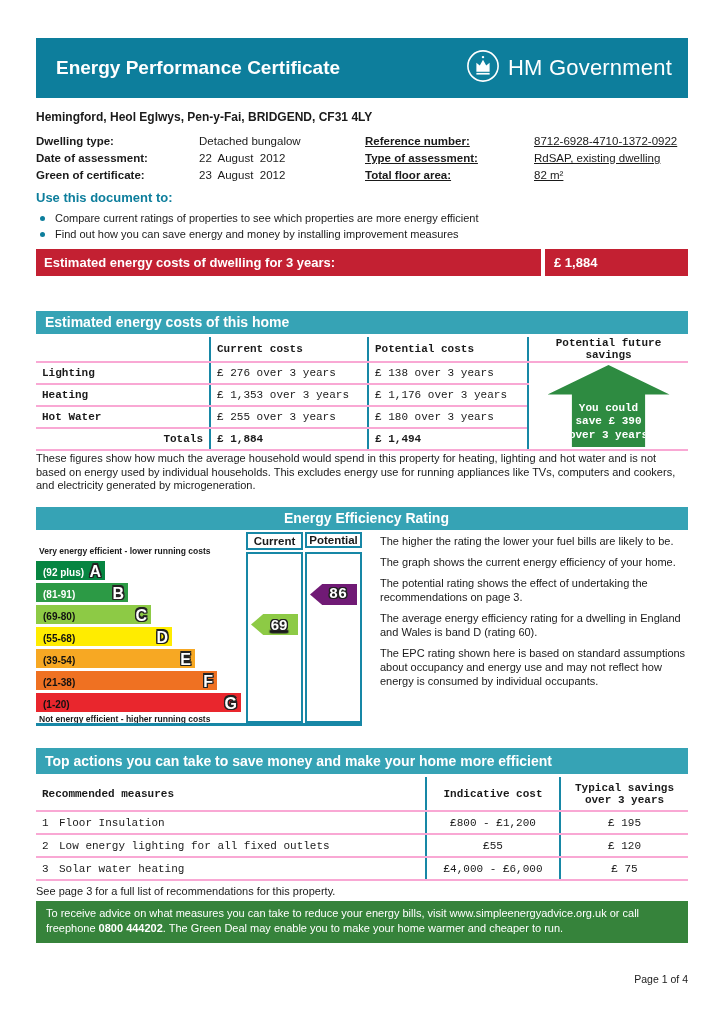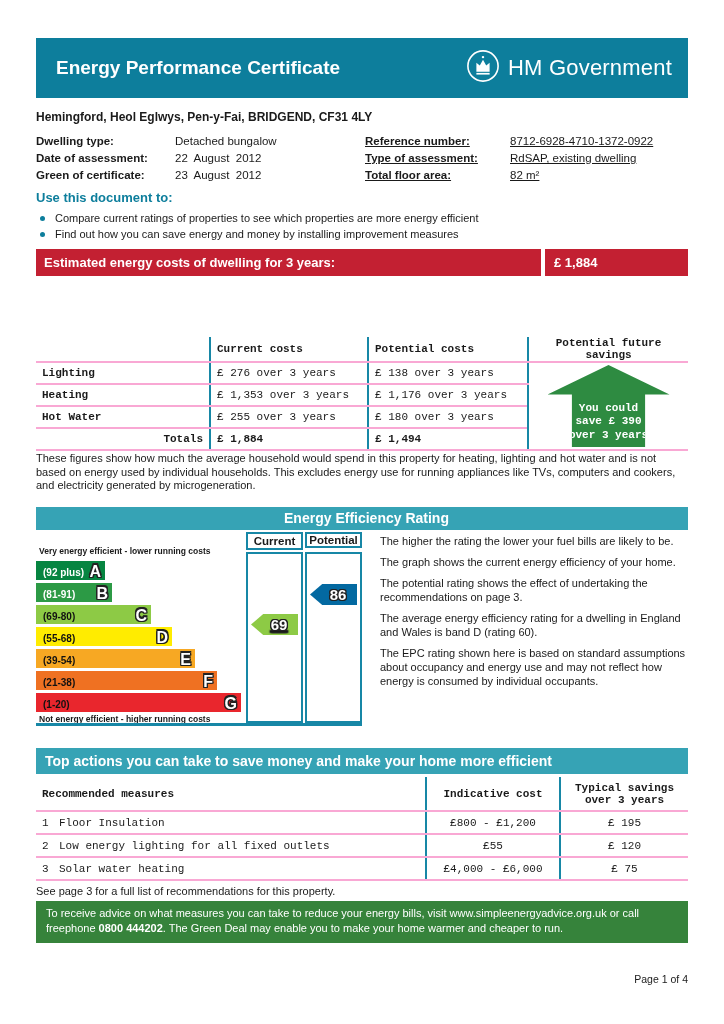--- a/index.html
+++ b/index.html
@@ -15,21 +15,21 @@
 
   
   .address { position:absolute; left:36px; top:110px; width:652px; font-size:12px; font-weight:bold; }
   .details { position:absolute; left:36px; top:133px; width:652px; font-size:11.5px; }
   .detail-col-left { position:absolute; left:0; top:0; width:330px; }
   .detail-col-right { position:absolute; left:329px; top:0; width:323px;text-decoration:underline; }
   .detail-row { display:flex; height:17px; line-height:17px; }
   .detail-label { font-weight:bold; }
   .detail-col-left .detail-label { width:139px; }
   .detail-col-right .detail-label { width:145px; }
-  .detail-value { white-space:pre; }
+  .detail-value { white-space:pre;margin-left:24px; }
 
   
   .use-title { position:absolute; left:36px; top:190px; font-size:13px; font-weight:bold; color:#0D7E9C; }
   .bullets { position:absolute; left:36px; top:212px; width:652px; font-size:11px; }
   .bullet-row { display:flex; align-items:flex-start; margin-bottom:3px; line-height:13px; }
   .bullet-dot { width:5px; height:5px; border-radius:50%; background:#0D7E9C; margin:4px 10px 0 4px; flex:none; }
 
   
   .sum-bar { position:absolute; left:36px; width:652px; height:27px; display:flex; }
   .sum-bar .lbl { flex:1; color:#fff; font-size:13px; font-weight:bold; display:flex; align-items:center; padding-left:8px; }
@@ -65,21 +65,21 @@
   
   .chart { position:absolute; left:36px; top:532px; width:652px; height:196px; }
   .chart-top-label { position:absolute; left:3px; top:14px; font-size:8.5px; font-weight:bold; }
   .chart-bottom-label { position:absolute; left:3px; top:182px; font-size:8.5px; font-weight:bold; }
   .band { position:absolute; left:0; height:19px; line-height:19px; }
   .band-range { font-size:10px; font-weight:bold; color:#fff; padding-left:7px; }
   .band.dark .band-range { color:#111; }
   .band-letter { position:absolute; right:4px; top:50%; transform:translateY(-50%);
                  font-size:16px; font-weight:bold; color:#fff;
                  text-shadow:-1.2px -1.2px 0 #222,1.2px -1.2px 0 #222,-1.2px 1.2px 0 #222,1.2px 1.2px 0 #222,-1.2px 0 0 #222,1.2px 0 0 #222,0 -1.2px 0 #222,0 1.2px 0 #222; }
-  .w-a{width:69px;} .w-b{width:76px;} .w-c{width:115px;} .w-d{width:136px;} .w-e{width:159px;} .w-f{width:181px;} .w-g{width:205px;}
+  .w-a{width:69px;} .w-b{width:92px;} .w-c{width:115px;} .w-d{width:136px;} .w-e{width:159px;} .w-f{width:181px;} .w-g{width:205px;}
   .col-box { position:absolute; border:2px solid #1787A6; background:#fff; }
   .col-head { display:flex; align-items:center; justify-content:center; font-size:11.5px; font-weight:bold; }
   .cur-head { left:210px; top:0; width:57px; height:18px; }
   .pot-head { left:269px; top:0; width:57px; height:16px; }
   .cur-body { left:210px; top:20px; width:57px; height:171px; }
   .pot-body { left:269px; top:20px; width:57px; height:171px; }
   .chart-baseline { position:absolute; left:0; top:191px; width:326px; height:3px; background:#1787A6; }
   .rating-arrow { position:absolute; width:47px; height:21px; display:flex; align-items:center; justify-content:center;
                   padding-left:9px; clip-path:polygon(0 50%, 26% 0, 100% 0, 100% 100%, 26% 100%); }
   .arrow-num { font-size:15px; font-weight:bold; color:#fff;
@@ -169,20 +169,21 @@
       <span>Find out how you can save energy and money by installing improvement measures</span>
     </div>
   </div>
 
   <div class="sum-bar bar-red">
     <div class="lbl" style="background-color: rgb(195, 32, 50);">Estimated energy costs of dwelling for 3 years:</div>
     <div class="gap"></div>
     <div class="val" style="background-color: rgb(195, 32, 50);">£ 1,884</div>
   </div>
 
+  <div class="sec-header sec1" style="background-color: rgb(54, 163, 181);">Estimated energy costs of this home</div>
 
   <div class="costs-wrap">
     <table class="costs">
       <colgroup>
           <col style="width:174px">
           <col style="width:158px">
           <col style="width:160px">
           <col style="width:160px">
         </colgroup>
       <tbody>
@@ -263,21 +264,21 @@
 
     <div class="col-box col-head cur-head">Current</div>
     <div class="col-box col-head pot-head">Potential</div>
     <div class="col-box cur-body"></div>
     <div class="col-box pot-body"></div>
     <div class="chart-baseline"></div>
 
     <div class="rating-arrow cur-arrow" style="background-color: rgb(141, 202, 69); text-decoration: underline;">
       <span class="arrow-num">69</span>
     </div>
-    <div class="rating-arrow pot-arrow" style="background-color: #0369a1;">
+    <div class="rating-arrow pot-arrow" style="background-color: #701a75; font-family: Liberation Mono, monospace;">
       <span class="arrow-num">86</span>
     </div>
 
     <div class="chart-text">
       <p>The higher the rating the lower your fuel bills are likely to be.</p>
       <p>The graph shows the current energy efficiency of your home.</p>
       <p>The potential rating shows the effect of undertaking the recommendations on page 3.</p>
       <p>The average energy efficiency rating for a dwelling in England and Wales is band D (rating 60).</p>
       <p>The EPC rating shown here is based on standard assumptions about occupancy and energy use and may not reflect how energy is consumed by individual occupants.</p>
     </div>

